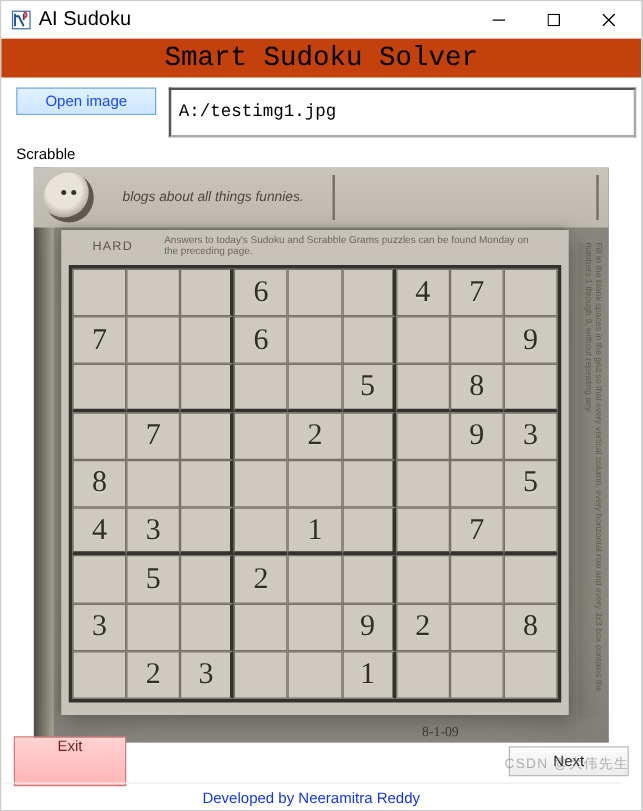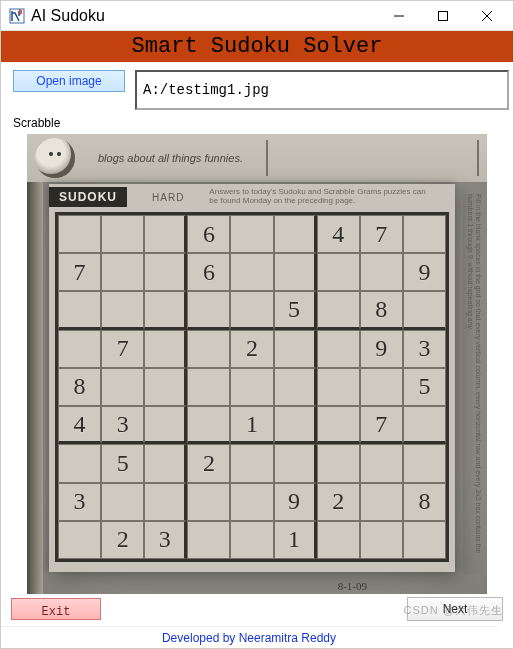--- a/index.html
+++ b/index.html
@@ -115,23 +115,23 @@
     color:#d8d5cb; font-size:9px; writing-mode: vertical-rl;
     display:flex; align-items:center; justify-content:flex-start; padding-top:6px;
   }
   
   .bottom-bar {
     position:absolute; left:0; right:0; bottom:24px; height:30px;
     display:flex; align-items:center; justify-content:space-between;
     padding: 0 10px;
   }
   .btn-exit {
-    width:90px; height:22px; background: linear-gradient(#ffd2d2,#ffb5b5);
+    width:90px; height:40px; background: linear-gradient(#ffd2d2,#ffb5b5);
     border:1px solid #d07878; color:#7a1f1f; font-size:12px; cursor:pointer;
-    display:flex; align-items:flex-end; justify-content:center;font-family:Liberation Mono, monospace;
+    display:flex; align-items:flex-start; justify-content:center;
   }
   .btn-next {
     width:96px; height:24px; background: linear-gradient(#fcfcfc,#ececec);
     border:1px solid #b9b9b9; color:#222; font-size:12px; cursor:pointer;
     display:flex; align-items:center; justify-content:center;text-align:right;
   }
   .credit {
     position:absolute; left:0; right:16px; bottom:0; height:22px;
     text-align:center; font-size:12px; color:#1536d6;
     display:flex; align-items:center; justify-content:center;
@@ -186,21 +186,20 @@
 <div class="preview-wrap">
   <div class="preview">
     <div class="side-bar">v 31.</div>
     <div class="newspaper-top">
       <div class="cartoon-head"></div>
       <div>blogs about all things funnies.</div>
       <div class="panel-lines"></div>
     </div>
     <div class="sudoku-block">
       <div class="sudoku-header">
-        <div class="sudoku-tag">SUDOKU</div>
         <div class="sudoku-diff">HARD</div>
         <div class="sudoku-note">Answers to today's Sudoku and Scrabble Grams puzzles can be found Monday on the preceding page.</div>
       </div>
       <div class="sudoku-grid" id="sudoku-grid">
           <div class="cell"></div>
           <div class="cell"></div>
           <div class="cell b-right"></div>
           <div class="cell">6</div>
           <div class="cell"></div>
           <div class="cell b-right"></div>

